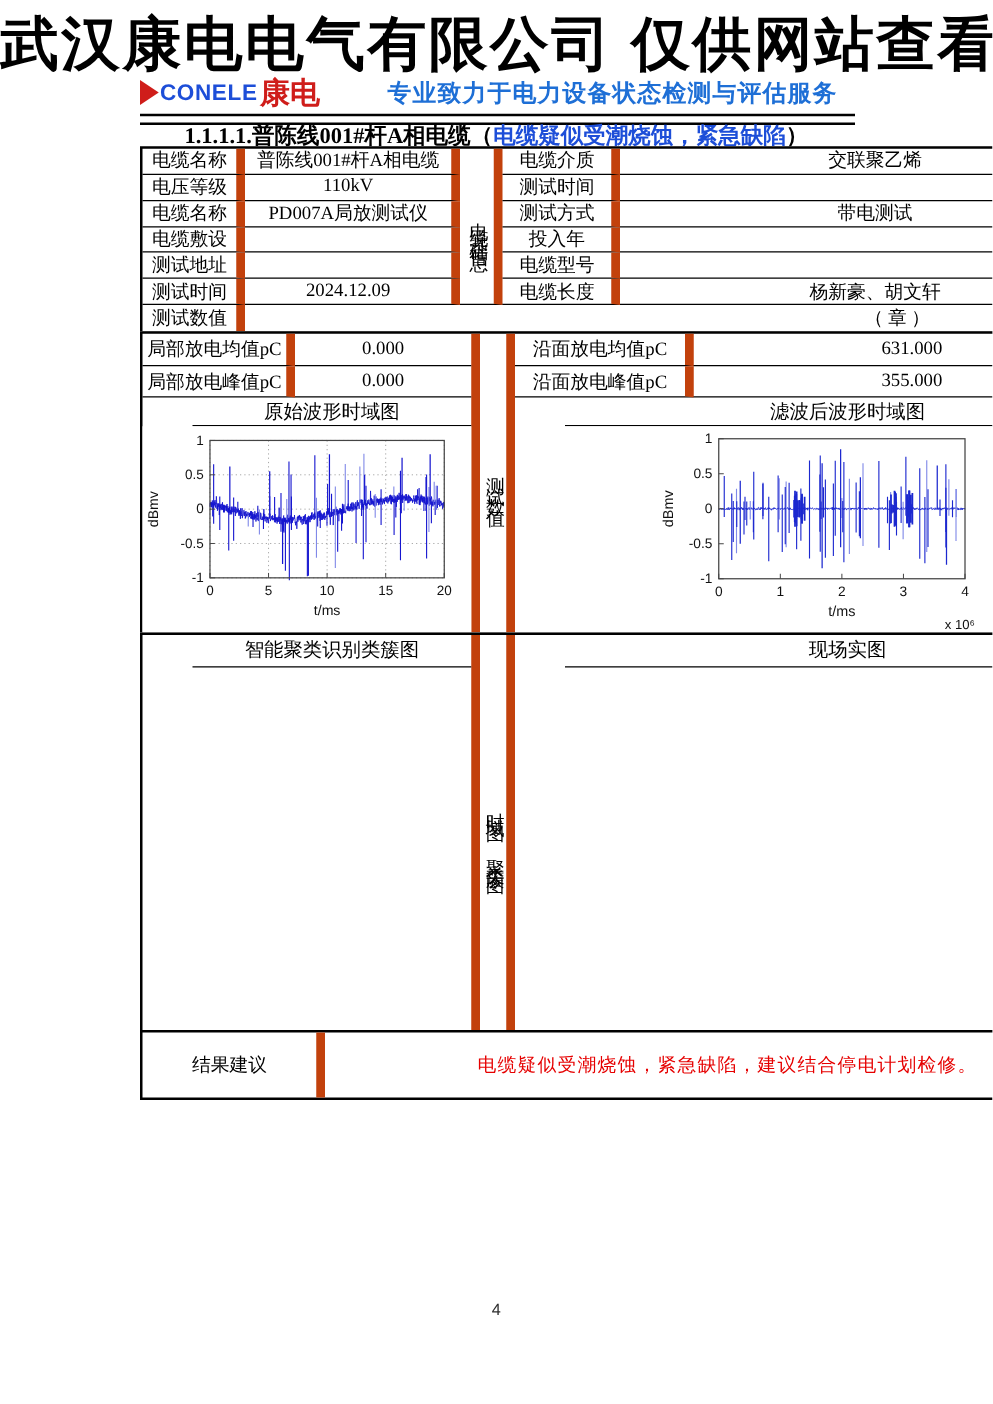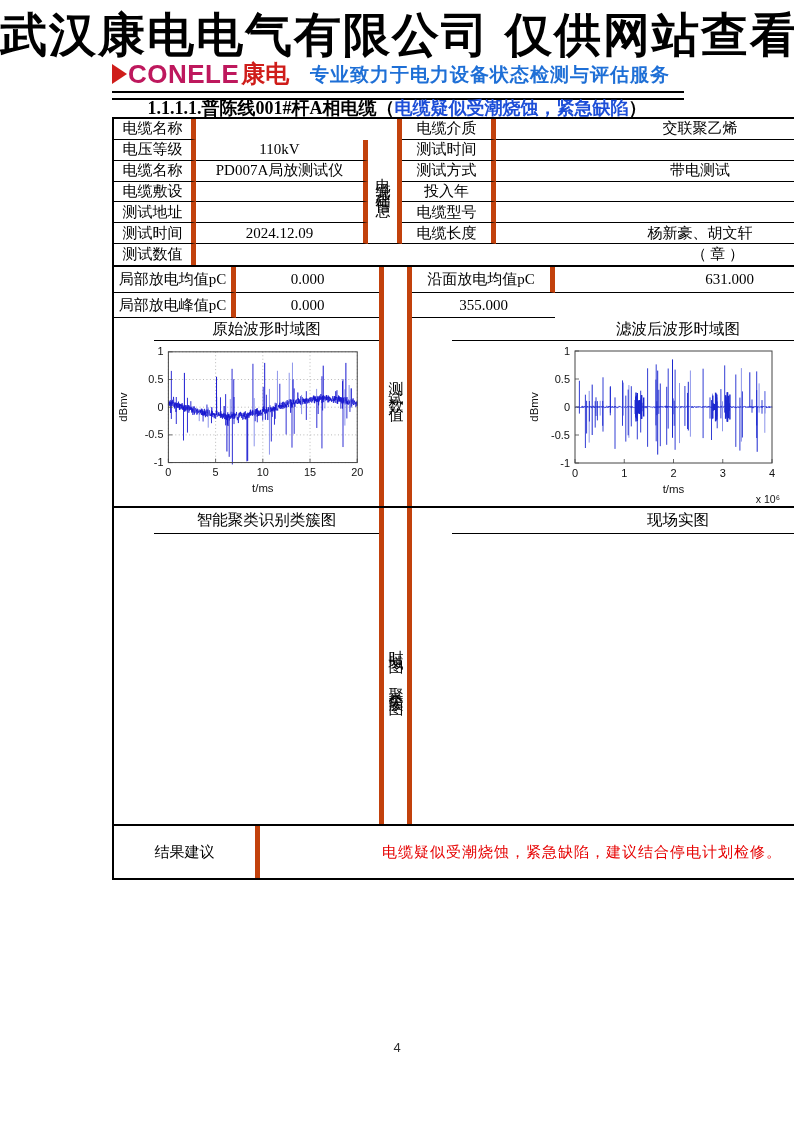--- a/index.html
+++ b/index.html
@@ -8,37 +8,37 @@
 
   
   .doc-title{position:absolute;top:4px;left:0;width:100%;text-align:center;
              font-family:"Liberation Sans","DejaVu Sans",sans-serif;
              font-weight:800;font-size:47px;letter-spacing:2px;white-space:nowrap;}
   .logo-row{position:absolute;top:57px;left:112px;width:571px;height:34px;}
   .logo{position:absolute;left:0;top:1px;display:flex;align-items:center;}
   .logo-tri{width:0;height:0;border-left:15px solid #cf1d1a;border-top:10px solid transparent;
             border-bottom:10px solid transparent;margin-right:1px;}
   .logo-en{font-family:"Liberation Sans","DejaVu Sans",sans-serif;font-weight:800;
-           font-size:26px;color:#be185d;letter-spacing:.5px;}
+           font-size:18px;color:#1d4ed8;letter-spacing:.5px;}
   .logo-cn{font-family:"Liberation Sans","DejaVu Sans",sans-serif;font-weight:800;
            font-size:24px;color:#cf1d1a;margin-left:2px;}
   .tagline{position:absolute;left:198px;top:5px;font-family:"Liberation Sans","DejaVu Sans",sans-serif;
            font-weight:700;font-size:19px;color:#1e6fd6;letter-spacing:1px;white-space:nowrap;}
   .dbl-rule{position:absolute;top:91px;left:112px;width:572px;height:5px;
             border-top:2px solid #000;border-bottom:2px solid #000;}
   .sec-head{position:absolute;top:96px;left:0;width:100%;text-align:center;
             font-size:18px;font-weight:700;white-space:nowrap;}
   .sec-head .alert{color:#1d4ed8;}
 
   
   .band{position:absolute;left:112px;width:571px;border:2px solid #000;box-sizing:border-box;background:#fff;}
   .grid{display:grid;width:100%;height:100%;}
   .cell{display:flex;align-items:center;justify-content:center;box-sizing:border-box;
         font-size:15px;padding:0 2px;overflow:hidden;white-space:nowrap;}
-  .bR{border-right:5px solid #c2410c;}
+  .bR{border-right:7px solid #c2410c;}
   .bB{border-bottom:1px solid #000;}
   .vtext{writing-mode:vertical-rl;text-orientation:upright;letter-spacing:5px;font-size:15px;}
   .hdr{font-size:15.5px;margin-left:40px;}
   .stamp-cell{justify-content:flex-start;padding-left:70%;}
   .result-text{color:#e60000;font-size:15px;letter-spacing:1px;}
   .chartbox{display:flex;align-items:center;justify-content:center;background:#fff;}
 
   
   .photo-cell{padding:3px;display:flex;}
   .scene{position:relative;flex:1;overflow:hidden;
@@ -100,20 +100,21 @@
   </div>
 
   <div class="dbl-rule"></div>
 
   <div class="sec-head">
     <span>1.1.1.1.普陈线001#杆A相电缆（</span><span class="alert">电缆疑似受潮烧蚀，紧急缺陷</span><span>）</span>
   </div>
 
   <div class="band grid" style="top:117px;height:150px;grid-template-columns:82px 172px 34px 94px 1fr;grid-template-rows:repeat(7,1fr);">
     <div class="cell bR bB" style="grid-area:1/1">电缆名称</div>
+    <div class="cell bR bB" style="grid-area:1/2">普陈线001#杆A相电缆</div>
     <div class="cell bR bB vtext" style="grid-area:1/3/7/4">电缆基础信息</div>
     <div class="cell bR bB" style="grid-area:1/4">电缆介质</div>
     <div class="cell bB" style="grid-area:1/5">交联聚乙烯</div>
 
     <div class="cell bR bB" style="grid-area:2/1">电压等级</div>
     <div class="cell bR bB" style="grid-area:2/2">110kV</div>
     <div class="cell bR bB" style="grid-area:2/4">测试时间</div>
     <div class="cell bB" style="grid-area:2/5"></div>
 
     <div class="cell bR bB" style="grid-area:3/1">电缆名称</div>
@@ -273,20 +274,21 @@
               <text transform="translate(13,65) rotate(-90)" font-size="11.5" text-anchor="middle" fill="#111" font-family="Liberation Sans,DejaVu Sans,sans-serif">dBmv</text>
             </svg>
           </div>
       </div>
     </div>
     <div class="cell bR vtext" style="letter-spacing:9px;">测试数值</div>
     <div>
       <div class="grid" style="grid-template-columns:143px 1fr;grid-template-rows:26px 25px 23px 1fr;">
         <div class="cell bR bB">沿面放电均值pC</div>
         <div class="cell bB">631.000</div>
+        <div class="cell bR bB">沿面放电峰值pC</div>
         <div class="cell bB">355.000</div>
         <div class="cell bB hdr" style="grid-column:1/3">滤波后波形时域图</div>
         <div class="chartbox" style="grid-column:1/3">
             <svg width="267" height="164" viewBox="0 0 267 164" xmlns="http://www.w3.org/2000/svg">
               <path d="M50.0,64.90L50.3,65.46L50.6,65.47L50.8,65.63L51.1,64.86L51.4,64.66L51.7,65.26L52.0,64.91L52.3,64.85L52.5,65.75L52.8,65.13L53.1,65.19L53.4,64.60L53.7,65.61L53.9,65.51L54.2,65.50L54.5,65.28L54.8,65.44L55.1,65.43L55.3,65.87L55.6,65.54L55.9,65.10L56.2,65.46L56.5,64.50L56.8,65.71L57.0,65.40L57.3,65.56L57.6,63.93L57.9,65.59L58.2,65.99L58.4,65.48L58.7,65.74L59.0,64.18L59.3,65.21L59.6,64.53L59.9,64.70L60.1,64.48L60.4,64.92L60.7,64.92L61.0,65.46L61.3,65.43L61.5,64.80L61.8,65.43L62.1,64.67L62.4,64.06L62.7,65.34L62.9,64.50L63.2,65.18L63.5,65.01L63.8,65.16L64.1,64.73L64.4,65.40L64.6,64.14L64.9,65.53L65.2,64.99L65.5,64.35L65.8,64.21L66.0,64.11L66.3,66.09L66.6,64.73L66.9,65.40L67.2,64.62L67.4,65.20L67.7,65.14L68.0,64.98L68.3,63.85L68.6,64.77L68.9,65.66L69.1,64.60L69.4,65.67L69.7,64.73L70.0,65.75L70.3,64.58L70.5,64.12L70.8,65.73L71.1,64.60L71.4,64.49L71.7,64.89L72.0,64.41L72.2,65.69L72.5,64.50L72.8,64.86L73.1,65.75L73.4,64.82L73.6,64.76L73.9,64.15L74.2,64.90L74.5,65.77L74.8,64.03L75.0,64.86L75.3,65.00L75.6,64.76L75.9,65.43L76.2,64.15L76.5,64.51L76.7,65.10L77.0,65.11L77.3,65.56L77.6,65.19L77.9,64.16L78.1,64.10L78.4,65.31L78.7,64.66L79.0,65.22L79.3,65.46L79.5,65.88L79.8,65.64L80.1,64.89L80.4,65.73L80.7,65.19L81.0,65.06L81.2,65.60L81.5,64.26L81.8,63.87L82.1,64.09L82.4,65.62L82.6,65.49L82.9,65.19L83.2,65.94L83.5,64.02L83.8,64.47L84.1,65.08L84.3,64.02L84.6,64.91L84.9,64.84L85.2,64.66L85.5,64.75L85.7,64.30L86.0,64.95L86.3,65.41L86.6,64.73L86.9,65.52L87.1,64.94L87.4,64.11L87.7,65.04L88.0,65.80L88.3,65.59L88.6,65.02L88.8,65.19L89.1,65.08L89.4,64.18L89.7,65.50L90.0,65.16L90.2,64.09L90.5,65.13L90.8,64.52L91.1,65.20L91.4,65.39L91.7,65.20L91.9,65.06L92.2,66.17L92.5,65.15L92.8,65.26L93.1,65.14L93.3,64.75L93.6,65.45L93.9,64.26L94.2,64.54L94.5,64.26L94.7,65.03L95.0,64.34L95.3,64.95L95.6,64.92L95.9,65.10L96.2,65.36L96.4,65.52L96.7,64.89L97.0,64.96L97.3,65.05L97.6,65.21L97.8,64.28L98.1,64.41L98.4,64.86L98.7,64.48L99.0,65.52L99.3,65.58L99.5,64.88L99.8,64.94L100.1,64.78L100.4,65.08L100.7,64.68L100.9,64.84L101.2,65.21L101.5,65.56L101.8,65.06L102.1,64.94L102.3,65.12L102.6,64.45L102.9,64.23L103.2,65.78L103.5,65.16L103.8,64.58L104.0,65.08L104.3,65.01L104.6,64.88L104.9,64.02L105.2,64.19L105.4,64.82L105.7,65.60L106.0,65.46L106.3,64.49L106.6,65.79L106.8,65.32L107.1,64.24L107.4,65.17L107.7,65.25L108.0,65.89L108.3,65.54L108.5,65.49L108.8,65.47L109.1,65.71L109.4,65.64L109.7,65.34L109.9,65.56L110.2,64.69L110.5,64.65L110.8,64.73L111.1,65.25L111.4,65.81L111.6,64.78L111.9,64.65L112.2,65.40L112.5,65.11L112.8,65.02L113.0,64.97L113.3,64.45L113.6,64.53L113.9,64.73L114.2,64.71L114.4,64.53L114.7,64.57L115.0,65.28L115.3,65.16L115.6,64.99L115.9,64.49L116.1,65.02L116.4,64.41L116.7,65.54L117.0,65.77L117.3,64.93L117.5,65.20L117.8,64.24L118.1,64.49L118.4,65.26L118.7,65.56L118.9,63.88L119.2,65.45L119.5,65.66L119.8,65.22L120.1,64.46L120.4,65.18L120.6,65.53L120.9,64.23L121.2,66.18L121.5,64.58L121.8,64.47L122.0,64.39L122.3,65.07L122.6,65.14L122.9,64.67L123.2,64.56L123.5,64.46L123.7,64.58L124.0,65.25L124.3,64.98L124.6,64.54L124.9,64.15L125.1,64.70L125.4,65.18L125.7,65.33L126.0,65.60L126.3,65.36L126.5,65.01L126.8,64.81L127.1,64.71L127.4,65.25L127.7,65.68L128.0,65.42L128.2,64.59L128.5,64.79L128.8,64.95L129.1,65.22L129.4,64.64L129.6,65.81L129.9,65.58L130.2,65.03L130.5,65.71L130.8,65.23L131.1,64.23L131.3,64.13L131.6,65.52L131.9,65.39L132.2,65.26L132.5,64.34L132.7,65.49L133.0,64.94L133.3,64.75L133.6,65.37L133.9,64.91L134.1,64.33L134.4,65.65L134.7,65.07L135.0,65.10L135.3,64.14L135.6,65.10L135.8,64.57L136.1,64.43L136.4,64.87L136.7,64.36L137.0,65.65L137.2,65.46L137.5,64.40L137.8,64.69L138.1,64.86L138.4,65.43L138.7,64.97L138.9,64.49L139.2,64.65L139.5,64.42L139.8,65.13L140.1,65.04L140.3,64.86L140.6,63.85L140.9,65.98L141.2,63.92L141.5,65.24L141.7,64.84L142.0,64.11L142.3,65.81L142.6,64.39L142.9,65.32L143.2,64.57L143.4,64.20L143.7,64.41L144.0,65.11L144.3,64.20L144.6,64.67L144.8,65.32L145.1,64.98L145.4,64.94L145.7,64.35L146.0,65.39L146.2,64.92L146.5,65.71L146.8,64.60L147.1,64.25L147.4,64.86L147.7,65.18L147.9,65.12L148.2,64.98L148.5,65.07L148.8,64.85L149.1,64.37L149.3,65.54L149.6,65.52L149.9,65.03L150.2,65.93L150.5,64.63L150.8,65.05L151.0,65.03L151.3,64.28L151.6,64.73L151.9,65.68L152.2,65.88L152.4,65.18L152.7,65.17L153.0,65.20L153.3,64.72L153.6,65.05L153.8,65.02L154.1,64.49L154.4,65.54L154.7,64.90L155.0,64.45L155.3,64.44L155.5,64.71L155.8,66.08L156.1,64.43L156.4,65.16L156.7,64.56L156.9,65.13L157.2,64.36L157.5,64.99L157.8,64.74L158.1,65.45L158.4,65.49L158.6,64.69L158.9,64.53L159.2,65.06L159.5,64.48L159.8,64.91L160.0,64.74L160.3,64.97L160.6,65.27L160.9,65.68L161.2,65.04L161.4,64.36L161.7,63.91L162.0,64.83L162.3,65.13L162.6,64.27L162.9,65.17L163.1,64.36L163.4,64.37L163.7,64.72L164.0,64.78L164.3,64.99L164.5,64.59L164.8,64.75L165.1,64.36L165.4,65.09L165.7,65.03L165.9,65.01L166.2,64.60L166.5,65.64L166.8,64.45L167.1,65.56L167.4,65.18L167.6,64.37L167.9,65.63L168.2,64.69L168.5,65.62L168.8,65.37L169.0,65.26L169.3,64.73L169.6,64.17L169.9,64.93L170.2,65.14L170.5,65.31L170.7,64.69L171.0,65.37L171.3,65.68L171.6,64.60L171.9,64.79L172.1,65.54L172.4,64.49L172.7,64.99L173.0,65.41L173.3,65.42L173.5,65.11L173.8,64.07L174.1,64.84L174.4,64.84L174.7,64.84L175.0,65.10L175.2,65.45L175.5,64.57L175.8,64.88L176.1,64.95L176.4,65.44L176.6,65.28L176.9,65.33L177.2,65.77L177.5,64.49L177.8,65.43L178.1,65.09L178.3,64.70L178.6,64.95L178.9,64.11L179.2,64.63L179.5,64.65L179.7,65.48L180.0,64.40L180.3,64.45L180.6,64.28L180.9,63.95L181.1,65.32L181.4,64.86L181.7,65.14L182.0,65.79L182.3,65.09L182.6,64.86L182.8,64.44L183.1,65.45L183.4,64.03L183.7,64.90L184.0,65.18L184.2,65.41L184.5,64.52L184.8,64.14L185.1,65.14L185.4,65.34L185.6,65.27L185.9,65.55L186.2,65.13L186.5,65.98L186.8,64.80L187.1,65.12L187.3,65.65L187.6,64.92L187.9,64.80L188.2,65.75L188.5,65.62L188.7,64.35L189.0,64.88L189.3,64.78L189.6,65.26L189.9,65.60L190.2,64.66L190.4,64.37L190.7,65.90L191.0,64.33L191.3,65.82L191.6,65.44L191.8,64.75L192.1,65.60L192.4,64.80L192.7,65.57L193.0,64.15L193.2,65.34L193.5,65.41L193.8,64.36L194.1,64.89L194.4,65.06L194.7,65.52L194.9,65.76L195.2,64.99L195.5,64.63L195.8,65.06L196.1,65.32L196.3,63.88L196.6,64.91L196.9,65.44L197.2,65.86L197.5,64.90L197.8,63.96L198.0,65.22L198.3,65.39L198.6,65.27L198.9,65.17L199.2,64.21L199.4,64.24L199.7,64.53L200.0,64.73L200.3,65.02L200.6,65.22L200.8,65.25L201.1,65.56L201.4,65.30L201.7,64.68L202.0,65.04L202.3,64.82L202.5,65.30L202.8,65.74L203.1,64.92L203.4,64.04L203.7,64.78L203.9,65.55L204.2,65.60L204.5,65.00L204.8,64.48L205.1,64.43L205.3,64.92L205.6,63.97L205.9,65.01L206.2,65.20L206.5,65.60L206.8,64.65L207.0,65.80L207.3,64.98L207.6,64.98L207.9,65.44L208.2,64.33L208.4,64.85L208.7,64.55L209.0,64.45L209.3,64.69L209.6,65.67L209.9,65.65L210.1,65.82L210.4,64.64L210.7,64.87L211.0,65.93L211.3,65.43L211.5,66.08L211.8,65.36L212.1,65.43L212.4,64.85L212.7,65.24L212.9,64.42L213.2,64.56L213.5,65.69L213.8,65.24L214.1,64.89L214.4,65.23L214.6,65.59L214.9,64.73L215.2,64.61L215.5,64.35L215.8,65.71L216.0,65.51L216.3,65.42L216.6,64.39L216.9,65.88L217.2,65.24L217.4,64.90L217.7,65.34L218.0,65.45L218.3,65.31L218.6,64.33L218.9,64.74L219.1,64.56L219.4,64.47L219.7,64.52L220.0,64.59L220.3,64.08L220.5,65.63L220.8,65.41L221.1,65.54L221.4,65.56L221.7,64.75L222.0,64.80L222.2,65.34L222.5,65.55L222.8,65.62L223.1,64.20L223.4,65.47L223.6,65.35L223.9,64.98L224.2,65.53L224.5,65.14L224.8,64.26L225.0,65.54L225.3,64.27L225.6,64.31L225.9,65.68L226.2,65.23L226.5,64.75L226.7,64.17L227.0,65.55L227.3,64.61L227.6,66.11L227.9,65.23L228.1,65.43L228.4,66.11L228.7,64.37L229.0,65.27L229.3,64.94L229.6,64.54L229.8,65.14L230.1,65.28L230.4,64.14L230.7,64.75L231.0,65.01L231.2,65.07L231.5,65.34L231.8,65.13L232.1,64.12L232.4,64.94L232.6,65.83L232.9,65.06L233.2,64.33L233.5,64.70L233.8,64.56L234.1,65.77L234.3,65.90L234.6,64.89L234.9,65.13L235.2,64.89L235.5,65.34L235.7,64.49L236.0,64.19L236.3,64.47L236.6,65.42L236.9,64.05L237.1,65.92L237.4,65.23L237.7,65.04L238.0,64.12L238.3,64.88L238.6,64.65L238.8,64.81L239.1,64.14L239.4,65.03L239.7,64.26L240.0,64.05L240.2,65.10L240.5,65.06L240.8,64.17L241.1,64.54L241.4,66.04L241.7,64.62L241.9,65.78L242.2,65.26L242.5,65.31L242.8,65.05L243.1,65.69L243.3,65.74L243.6,64.47L243.9,64.25L244.2,64.94L244.5,65.84L244.7,64.49L245.0,65.62L245.3,64.76L245.6,65.16L245.9,64.82L246.2,65.34L246.4,65.02L246.7,64.57L247.0,65.48" fill="none" stroke="#1c28cf" stroke-width="0.7"></path>
               <line x1="143.2" y1="86.6" x2="143.2" y2="26.5" stroke="#1c28cf" stroke-width="0.9"></line>
               <line x1="131.9" y1="73.2" x2="131.9" y2="59.2" stroke="#1c28cf" stroke-width="0.9"></line>
               <line x1="216.4" y1="99.6" x2="216.4" y2="26.1" stroke="#8089e8" stroke-width="0.9"></line>
               <line x1="115.7" y1="90.5" x2="115.7" y2="48.7" stroke="#1c28cf" stroke-width="0.9"></line>
               <line x1="64.2" y1="100.6" x2="64.2" y2="48.9" stroke="#8089e8" stroke-width="0.9"></line>

